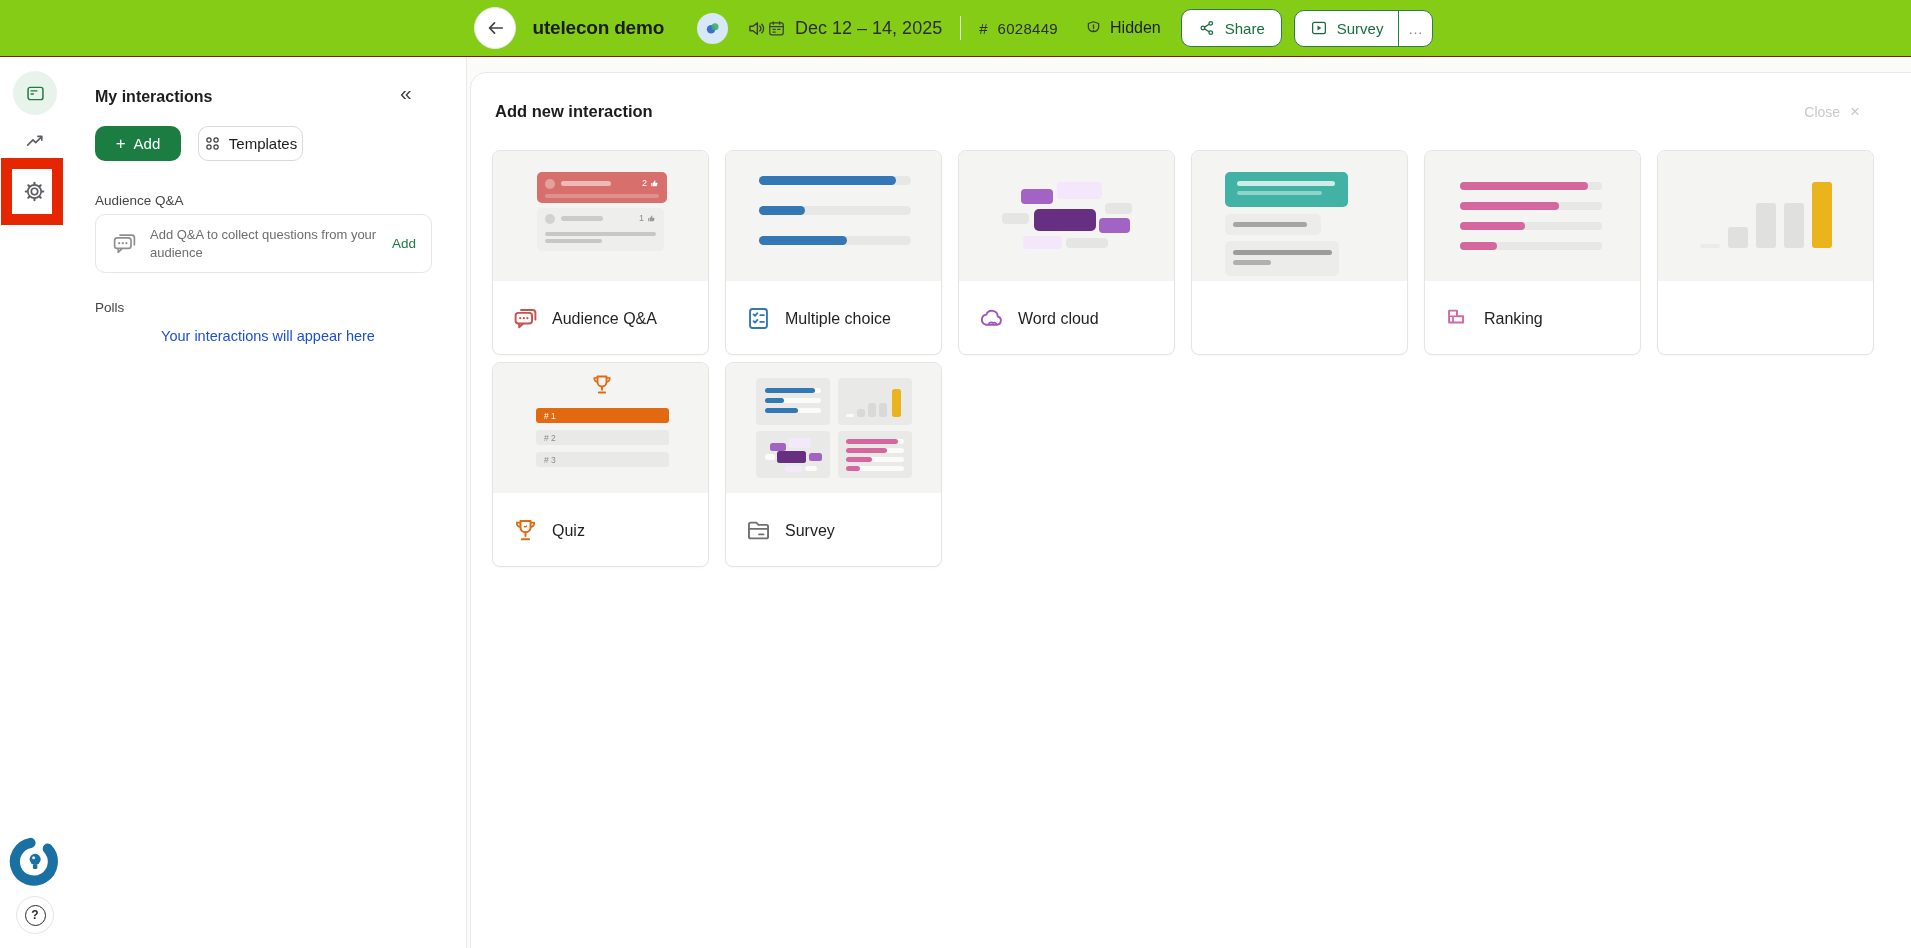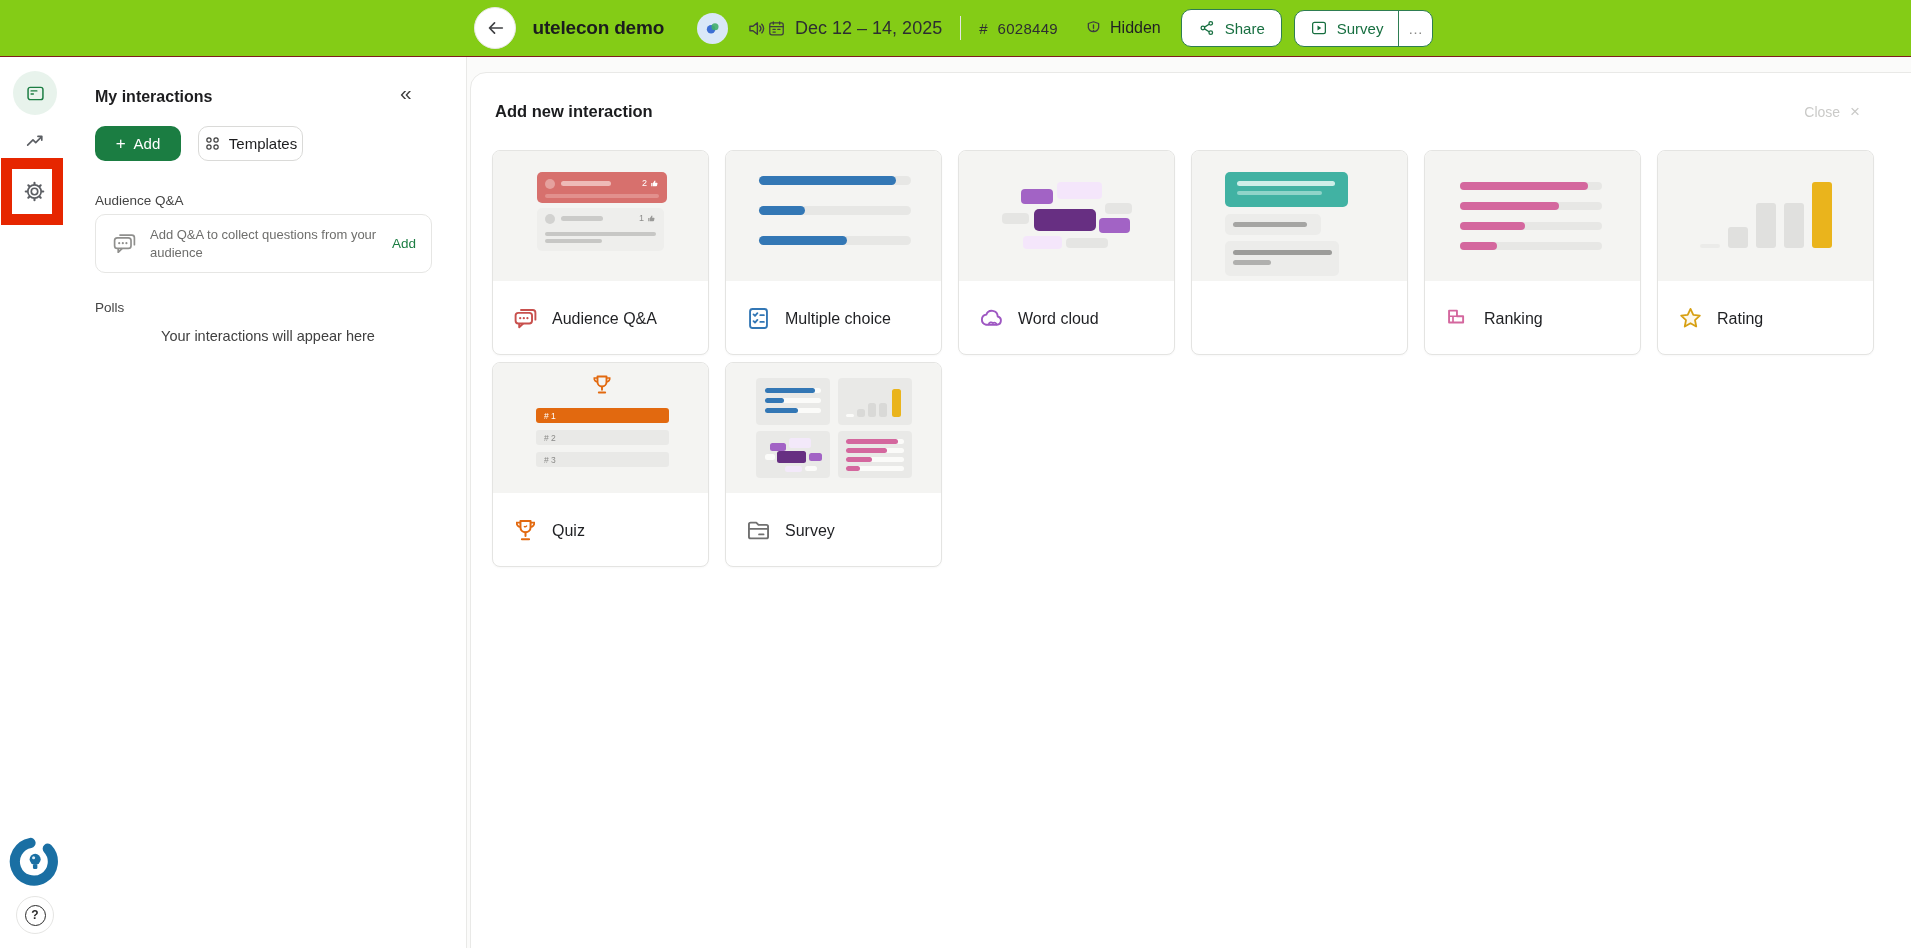--- a/index.html
+++ b/index.html
@@ -58,21 +58,21 @@
              color:#fff; border:none; border-radius:10px; font-size:15px; font-weight:500; cursor:pointer; font-family:inherit; }
   .add-btn .plus { font-size:17px; margin-right:8px; font-weight:400; }
   .templates-btn { display:flex; align-items:center; justify-content:center; margin-left:17px; width:105px; height:35px;
                    background:#fff; border:1px solid #dadad8; border-radius:10px; font-size:15px; color:#1d1d1f; cursor:pointer; font-family:inherit; }
   .templates-btn svg { margin-right:8px; }
   .section-label { position:absolute; left:25px; font-size:13.5px; color:#454545; }
   .qa-box { position:absolute; left:25px; top:157px; width:337px; height:59px; border:1px solid #e6e6e4; border-radius:10px;
             display:flex; align-items:center; padding:0 15px; cursor:pointer; }
   .qa-hint { flex:1; margin-left:12px; font-size:13px; line-height:1.35; color:#6e6e6c; }
   .qa-add-link { font-size:13.5px; font-weight:500; color:#1b7d42; cursor:pointer; margin-left:8px; }
-  .polls-empty { position:absolute; left:0; top:271px; width:100%; text-align:center; font-size:14.5px; color:#404040; }
+  .polls-empty { position:absolute; left:0; top:271px; width:100%; text-align:center; font-size:14.5px; color:#1d4ed8; }
 
   
   .main { position:absolute; left:467px; top:57px; right:0; bottom:0; background:#fbfbfa; }
   .main-panel { position:absolute; left:3px; top:15px; right:-2px; bottom:-2px; background:#fff;
                 border:1px solid #e9e9e7; border-radius:16px 0 0 0; }
   .main-head { position:absolute; left:24px; right:52px; top:29px; display:flex; justify-content:space-between; align-items:flex-start; }
   .main-title { font-size:16.5px; font-weight:700; color:#1b1c1e; }
   .close-btn { display:flex; align-items:center; color:#cacac8; font-size:14px; cursor:pointer; }
   .close-btn .x { margin-left:10px; font-size:17px; }
 
@@ -385,26 +385,20 @@
         </div>
 
         <div class="card">
           <div class="thumb">
             <div class="blk" style="left:42px;top:93px;width:20px;height:4px;border-radius:2px;background:#ebebe9;"></div>
             <div class="blk" style="left:70px;top:76px;width:20px;height:21px;border-radius:3px;background:#e0e0de;"></div>
             <div class="blk" style="left:98px;top:52px;width:20px;height:45px;border-radius:3px;background:#e0e0de;"></div>
             <div class="blk" style="left:126px;top:52px;width:20px;height:45px;border-radius:3px;background:#e0e0de;"></div>
             <div class="blk" style="left:154px;top:31px;width:20px;height:66px;border-radius:3px;background:#eab41c;"></div>
           </div>
-          <div class="card-label-row">
-            <svg width="27" height="27" viewBox="0 0 24 24">
-              <path d="M12 3.4 l2.5 5.3 5.8.7 -4.3 4 1.1 5.7 -5.1-2.9 -5.1 2.9 1.1-5.7 -4.3-4 5.8-.7 z" fill="#fdf8ec" stroke="#d7a013" stroke-width="1.6" stroke-linejoin="round"></path>
-            </svg>
-            <span class="card-label">Rating</span>
-          </div>
         </div>
 
         <div class="card">
           <div class="thumb">
             <svg width="24" height="24" viewBox="0 0 24 24" style="position:absolute;left:97px;top:10px;">
               <path d="M7.5 3.5 h9 v5.5 a4.5 4.5 0 0 1 -9 0 z" fill="none" stroke="#e2690f" stroke-width="1.9" stroke-linejoin="round"></path>
               <path d="M7.5 5 H4.3 a3.2 3.2 0 0 0 3.2 3.8 M16.5 5 h3.2 a3.2 3.2 0 0 1 -3.2 3.8" fill="none" stroke="#e2690f" stroke-width="1.7"></path>
               <path d="M12 13.7 v3 M8.8 19.5 h6.4" fill="none" stroke="#e2690f" stroke-width="1.9" stroke-linecap="round"></path>
             </svg>
             <div class="qrow" style="top:45px;background:#e2690f;color:#fff;"># 1</div>

